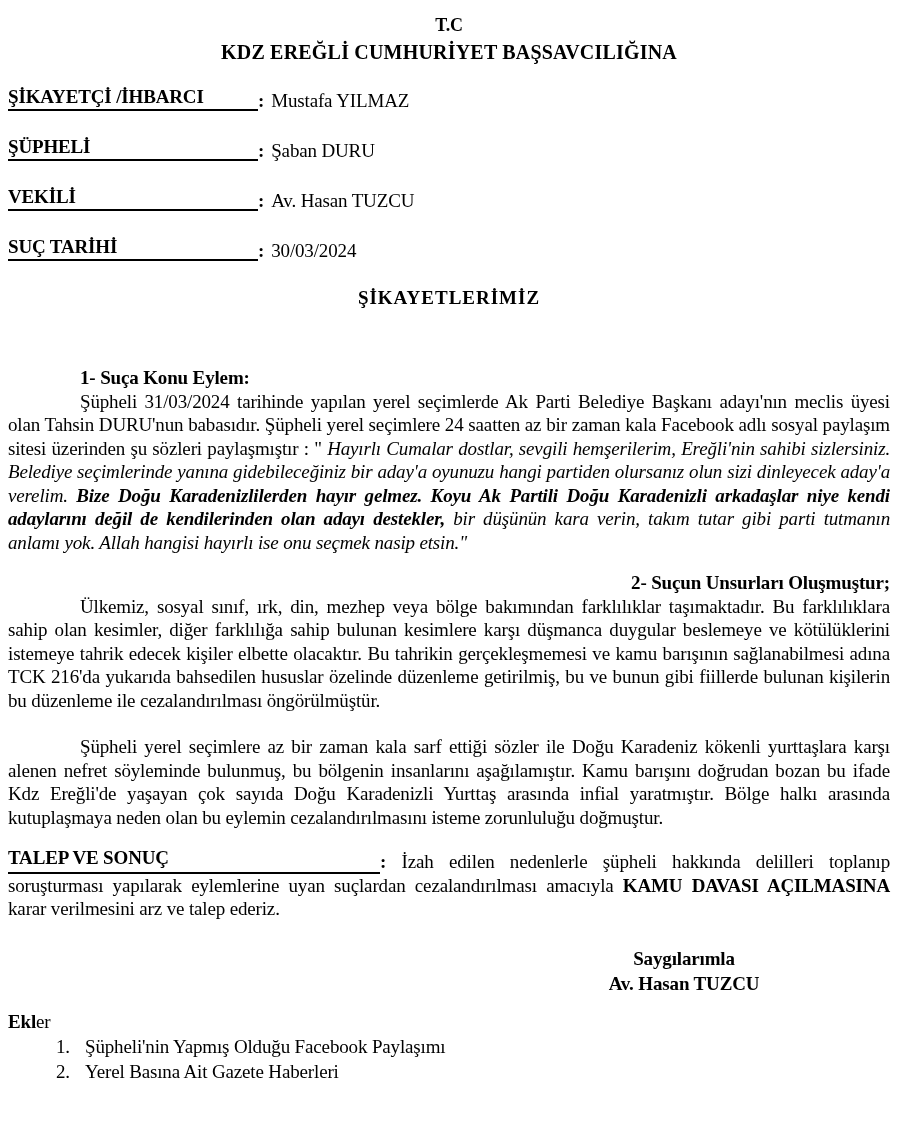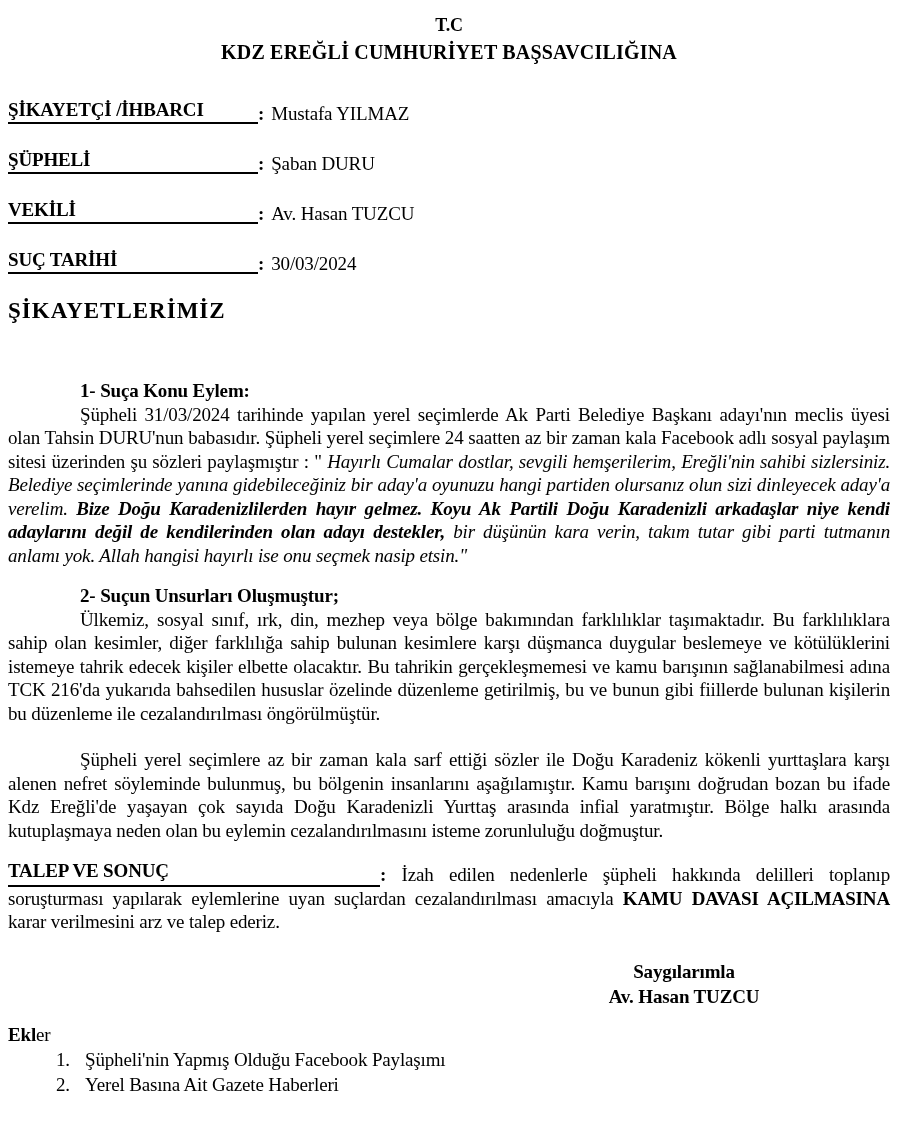--- a/index.html
+++ b/index.html
@@ -19,51 +19,51 @@
     font-size: 19px;
     letter-spacing: -0.15px;
     overflow: hidden;
   }
   
   .doc-header { text-align: center; font-weight: bold; margin-top: 7px; }
   .tc   { font-size: 18px; line-height: 24px; }
   .court{ font-size: 20px; line-height: 26px; margin-top: 2px; letter-spacing: 0.2px; }
 
   
-  .fields { margin-top: 34px; }
+  .fields { margin-top: 21px; }
   .field-row { line-height: 21px; margin-bottom: 25px; white-space: nowrap; }
   .flabel {
     display: inline-block;
     width: 250px;
     font-weight: bold;
     border-bottom: 2px solid #000;
     padding-bottom: 2px;
     vertical-align: bottom;
   }
   .fcolon { font-weight: bold; }
   .fvalue { margin-left: 7px; }
 
   
   .main-title {
     margin-top: 19px;
-    text-align: left;
+    text-align: center;
     font-weight: bold;
-    font-size: 23px;
+    font-size: 19px;
     letter-spacing: 1px;
     line-height: 24px;
   }
 
   
   .sec-heading {
     font-weight: bold;
     margin: 0 0 0 72px;
     line-height: 23.5px;
   }
   .sec-heading.first { margin-top: 56px; }
-  .sec-heading.second { margin-top: 17px; }
+  .sec-heading.second { margin-top: 17px; text-align: right; }
   .para {
     margin: 0;
     text-align: justify;
     text-indent: 72px;
     line-height: 23.5px;
   }
   .para.spaced { margin-top: 23px; }
   .quote-i { font-style: italic; }
   .quote-bi { font-style: italic; font-weight: bold; }
 

